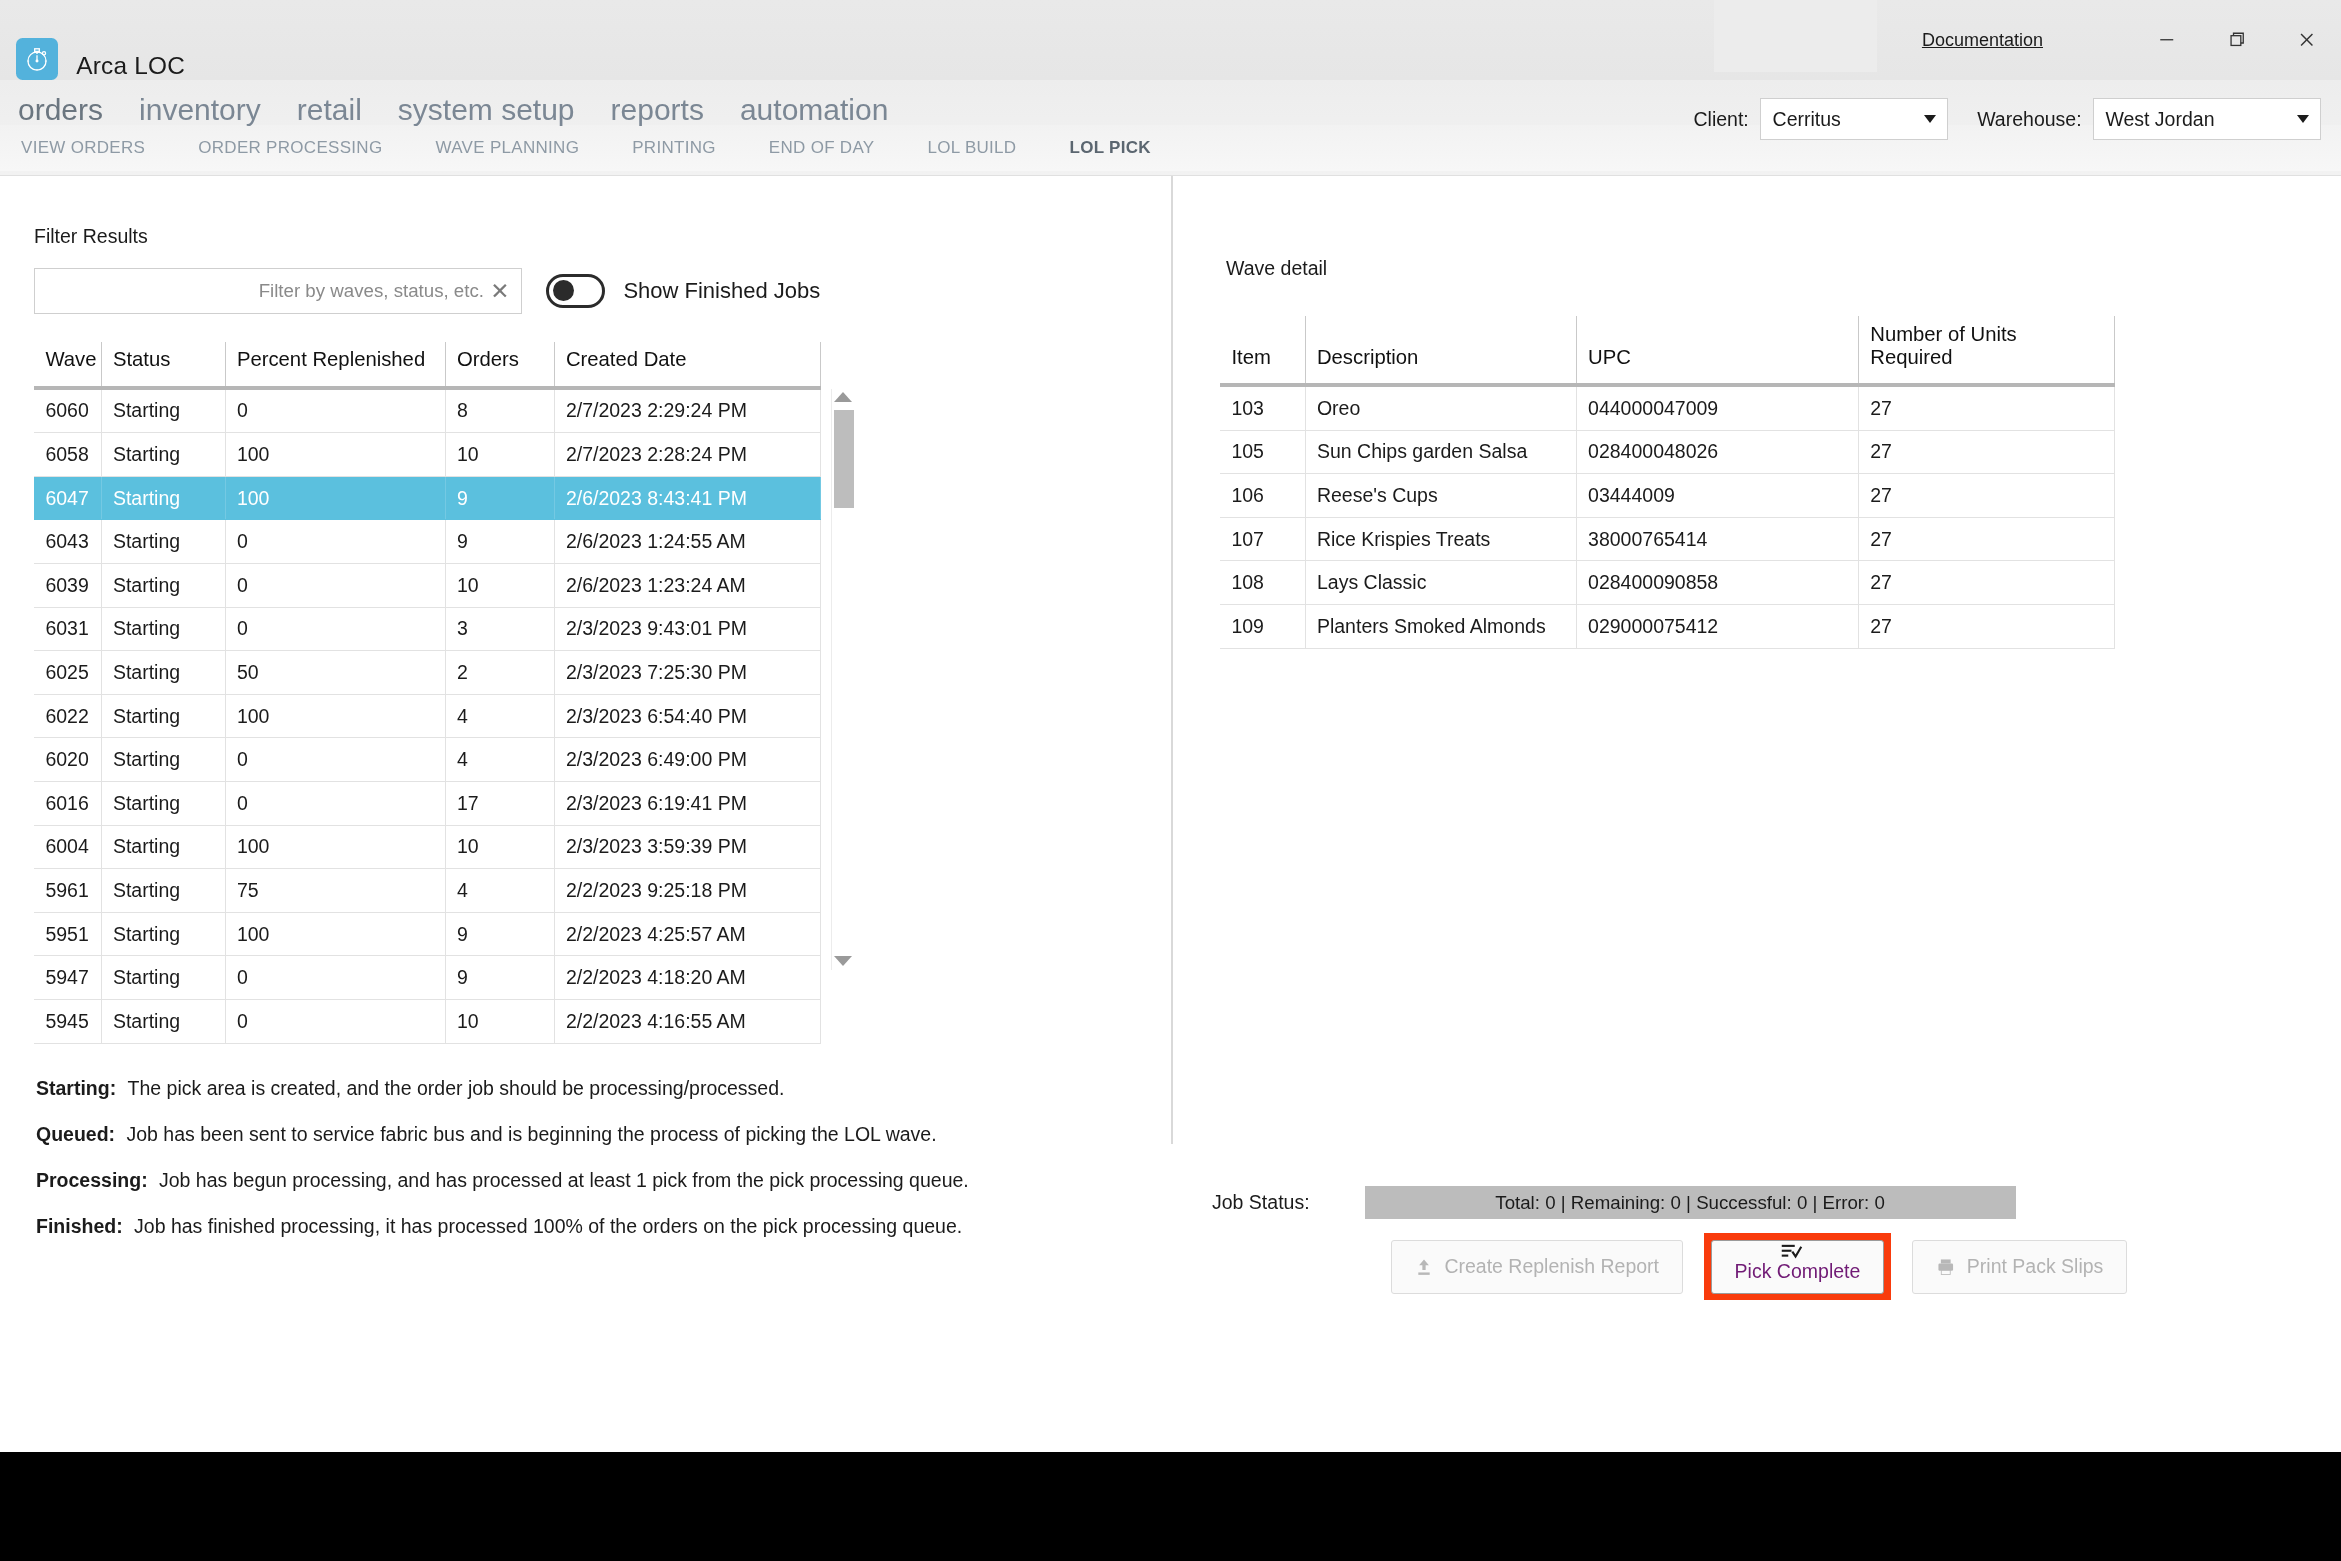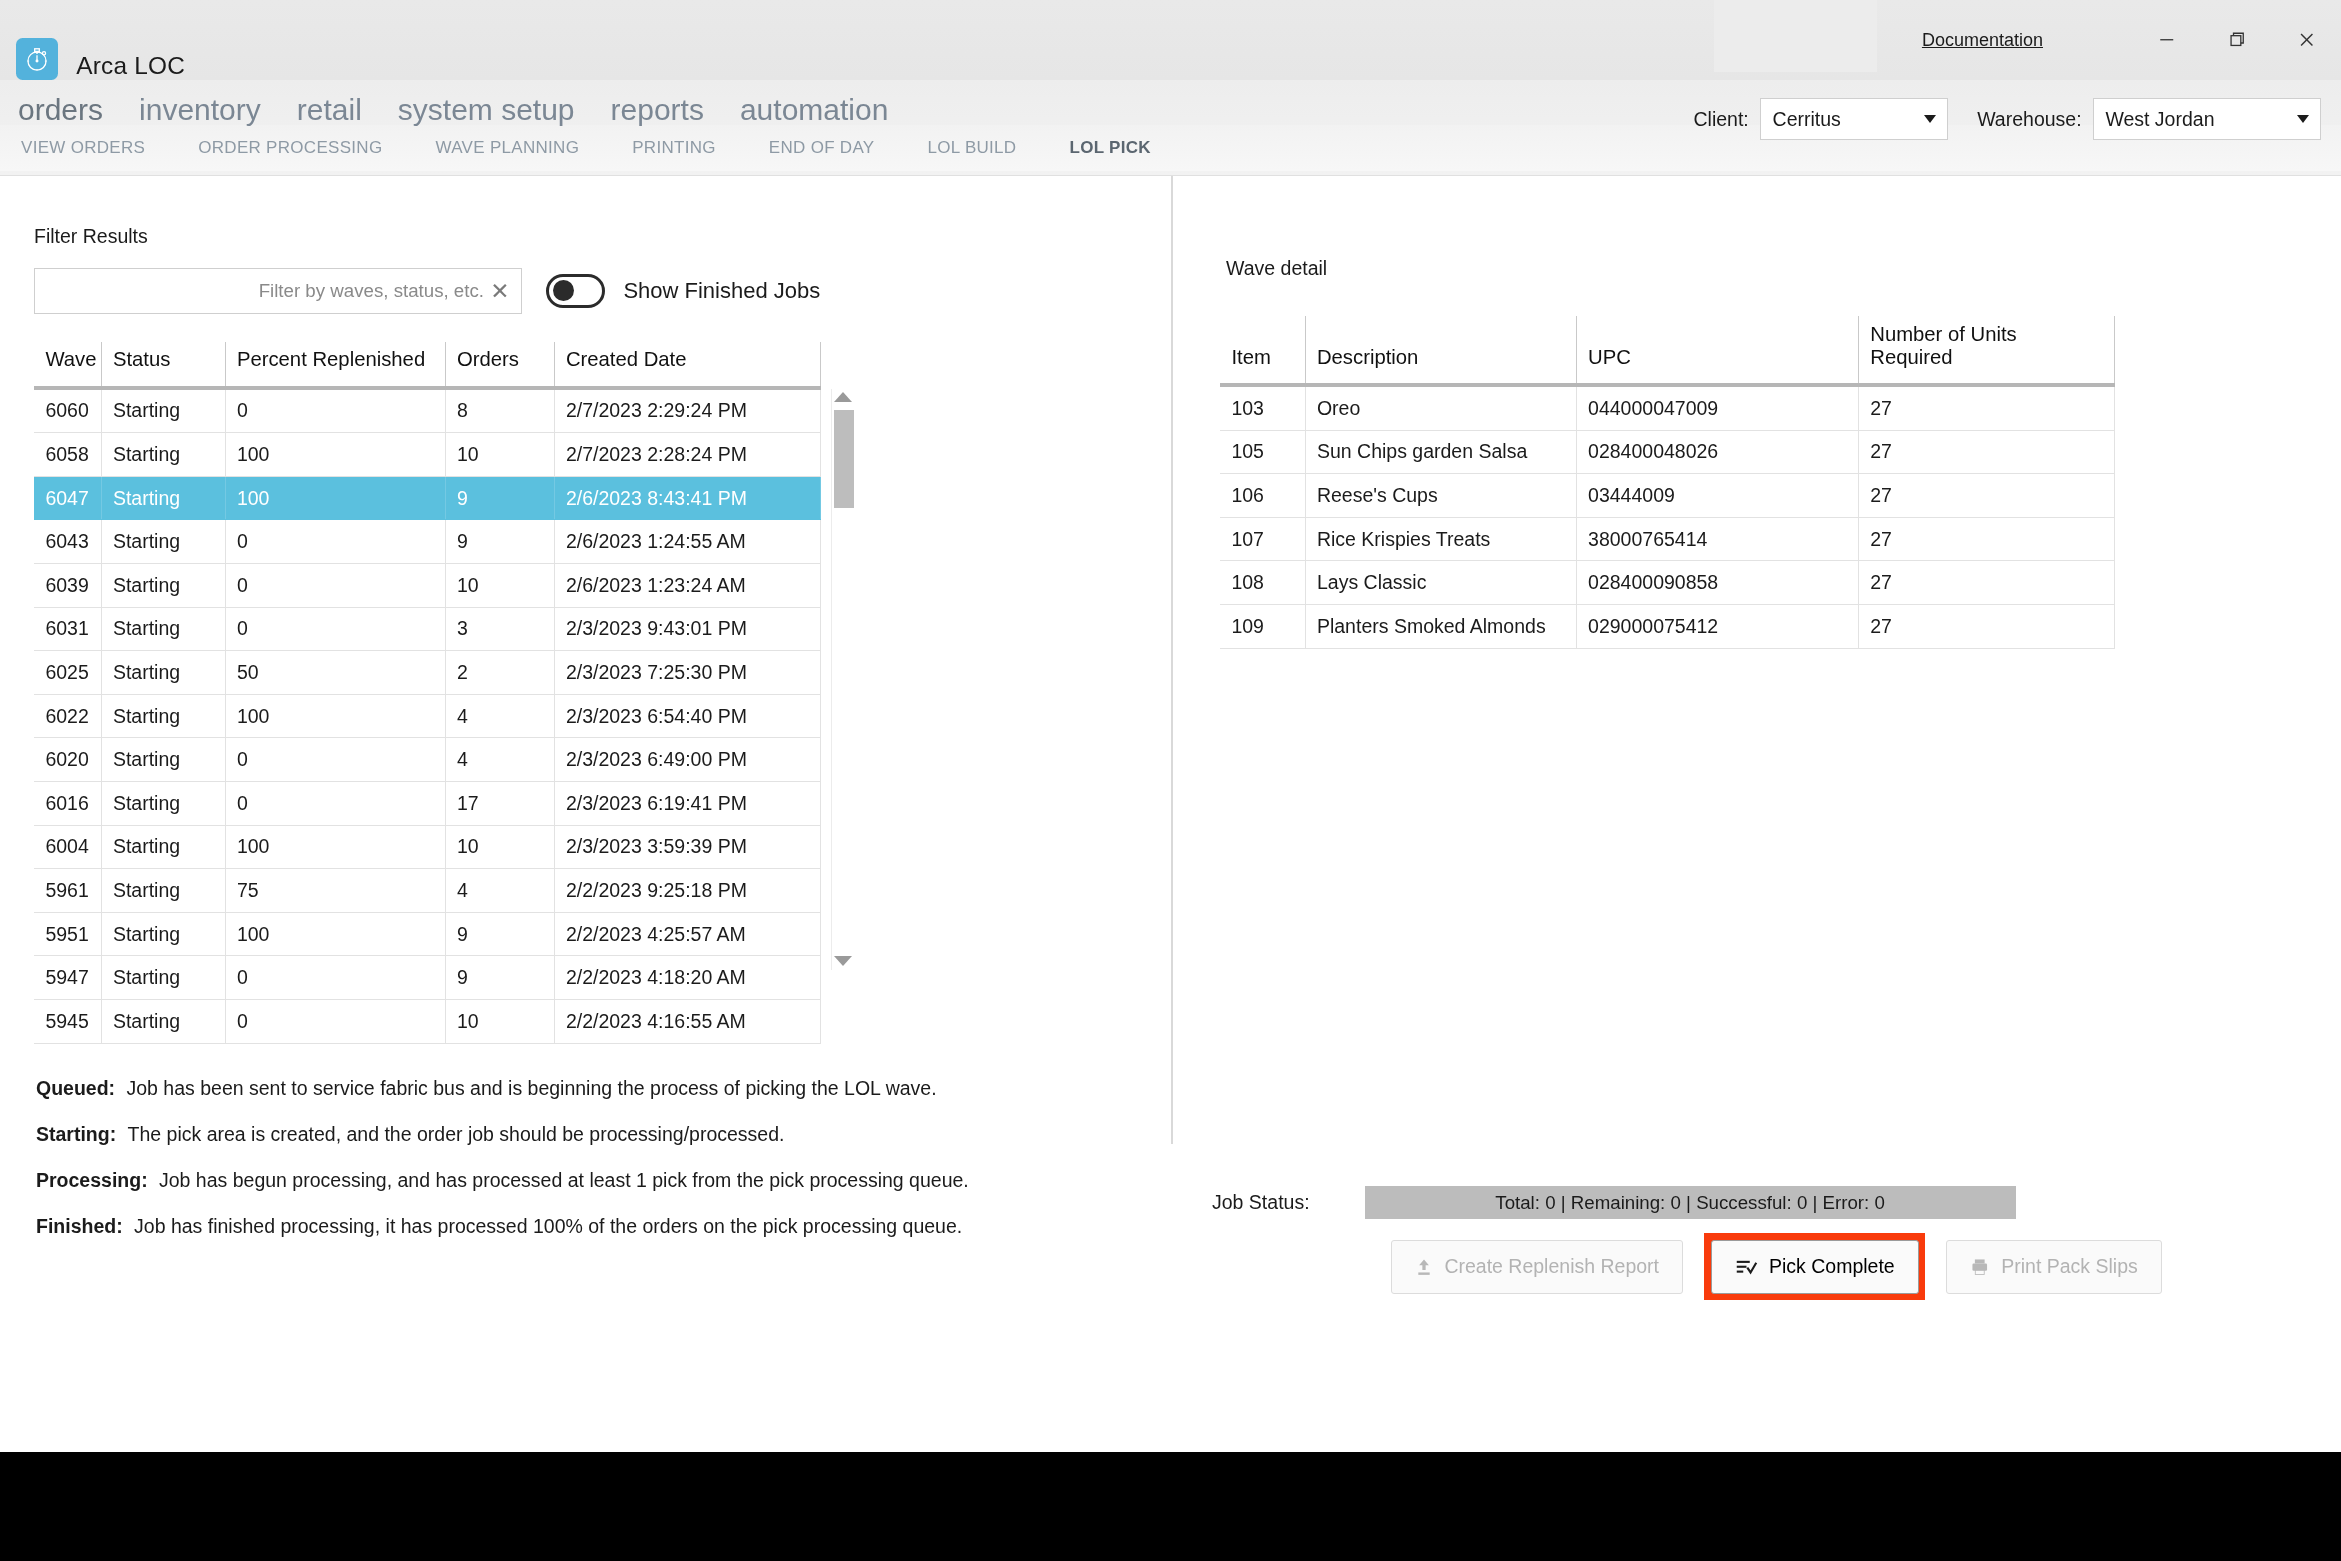--- a/index.html
+++ b/index.html
@@ -332,21 +332,21 @@
     padding: 0 23px;
     border: 0.8px solid #dcdcdc;
     border-radius: 3px;
     background: #fafafa;
     font-size: 19.5px;
     color: #b3b3b3;
     cursor: default;
     white-space: nowrap;
   }
   .abtn .bicon { margin-right: 11.4px; display: flex; align-items: center; }
-  .abtn.enabled { color: #000000; background: #fafafa; cursor: pointer; }
+  .abtn.enabled { color: #701a75; background: #fafafa; cursor: pointer; flex-direction: column; }
   .abtn-highlight {
     border: 5.7px solid #f93b0c;
     padding: 1.6px;
     background: #f93b0c;
     display: inline-block;
   }
   .abtn-highlight .abtn { border-color: #9a9a9a; background: #fafafa; }
 
   .vline-sep {
     position: absolute;
@@ -585,22 +585,22 @@
         </table>
 
         <div class="scrollbar">
           <div class="sb-arrow up"></div>
           <div class="sb-thumb"></div>
           <div class="sb-arrow down"></div>
         </div>
       </div>
 
       <div class="legend" id="legend">
+          <div class="legend-line"><b>Starting:</b><span>The pick area is created, and the order job should be processing/processed.</span></div>
           <div class="legend-line"><b>Queued:</b><span>Job has been sent to service fabric bus and is beginning the process of picking the LOL wave.</span></div>
-          <div class="legend-line"><b>Starting:</b><span>The pick area is created, and the order job should be processing/processed.</span></div>
           <div class="legend-line"><b>Processing:</b><span>Job has begun processing, and has processed at least 1 pick from the pick processing queue.</span></div>
           <div class="legend-line"><b>Finished:</b><span>Job has finished processing, it has processed 100% of the orders on the pick processing queue.</span></div>
         </div>
     </div>
 
     <div class="right-pane">
       <div class="wave-detail-title">Wave detail</div>
 
       <div class="right-table-wrap">
         <table class="tbl">

